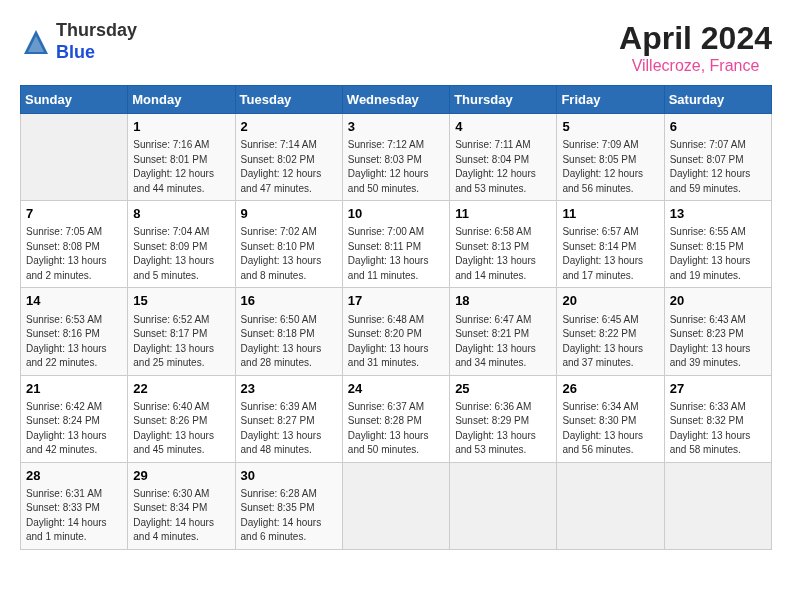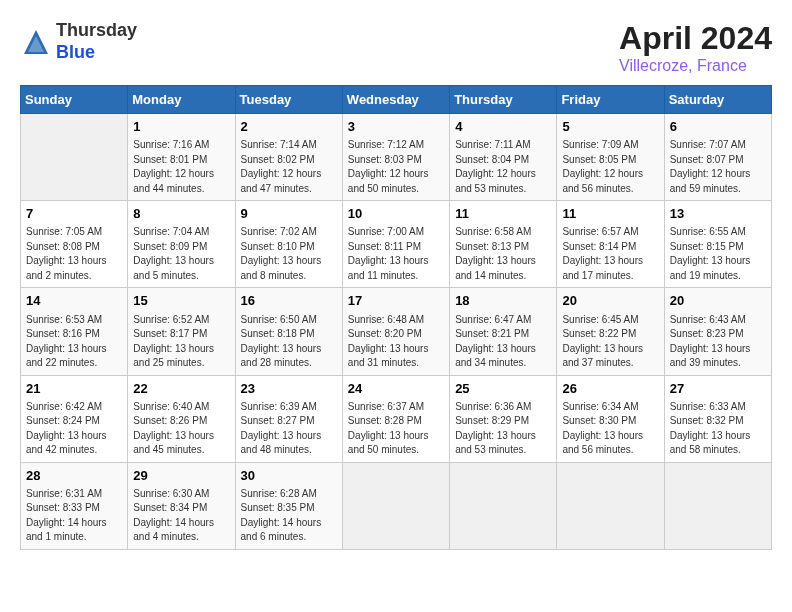--- a/index.html
+++ b/index.html
@@ -26,30 +26,30 @@
       line-height: 1.2;
     }
     .logo-general { color: #333; }
     .logo-blue { color: #1d4ed8; }
     .logo-icon {
       width: 32px;
       height: 32px;
       margin-right: 4px;
     }
     .title-area {
-      text-align: left;
+      text-align: center;
     }
     .month-title {
       font-size: 32px;
       font-weight: bold;
       color: #222;
     }
     .location {
       font-size: 16px;
-      color: #8b5cf6;
+      color: #ec4899;
     }
     table {
       width: 100%;
       border-collapse: collapse;
       font-size: 11px;
     }
     thead tr th {
       background-color: #2a6db5;
       color: #fff;
       padding: 6px 4px;

